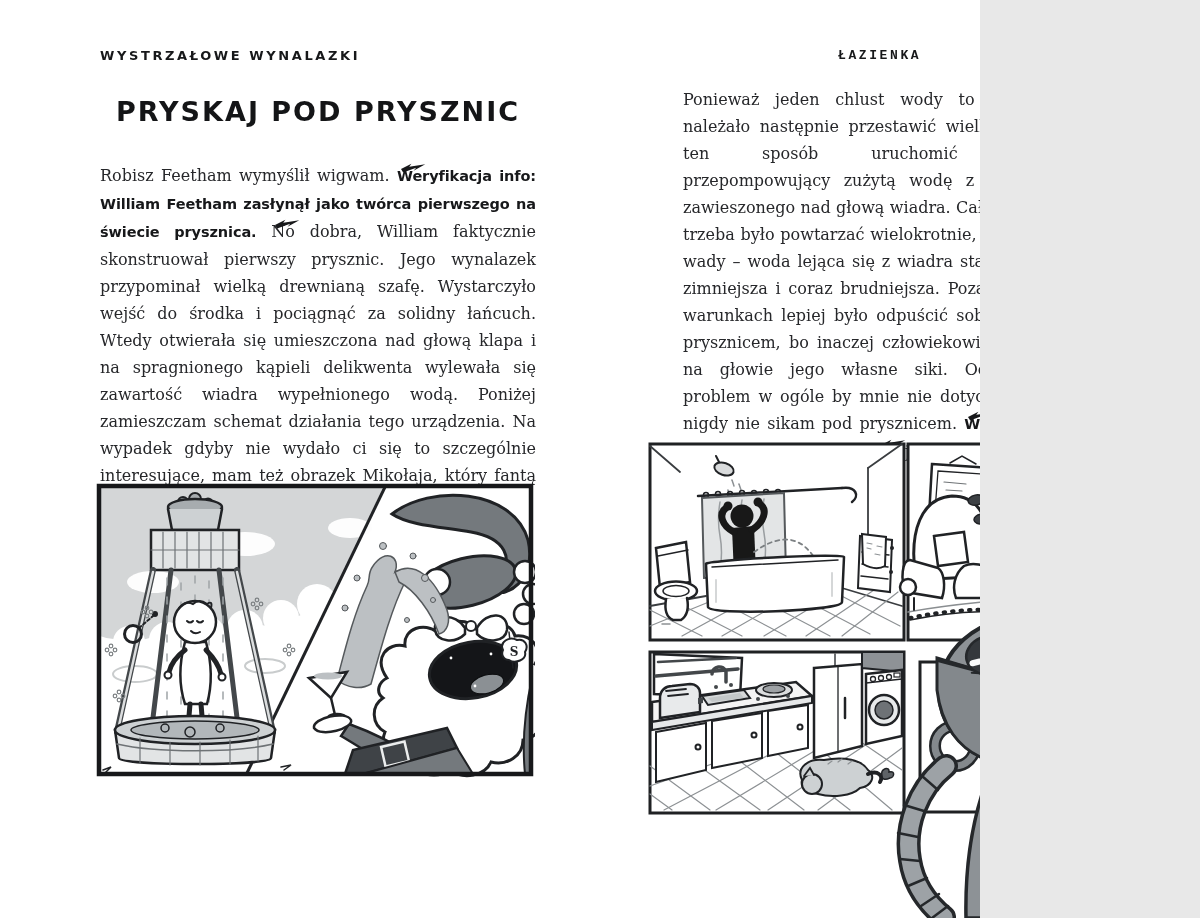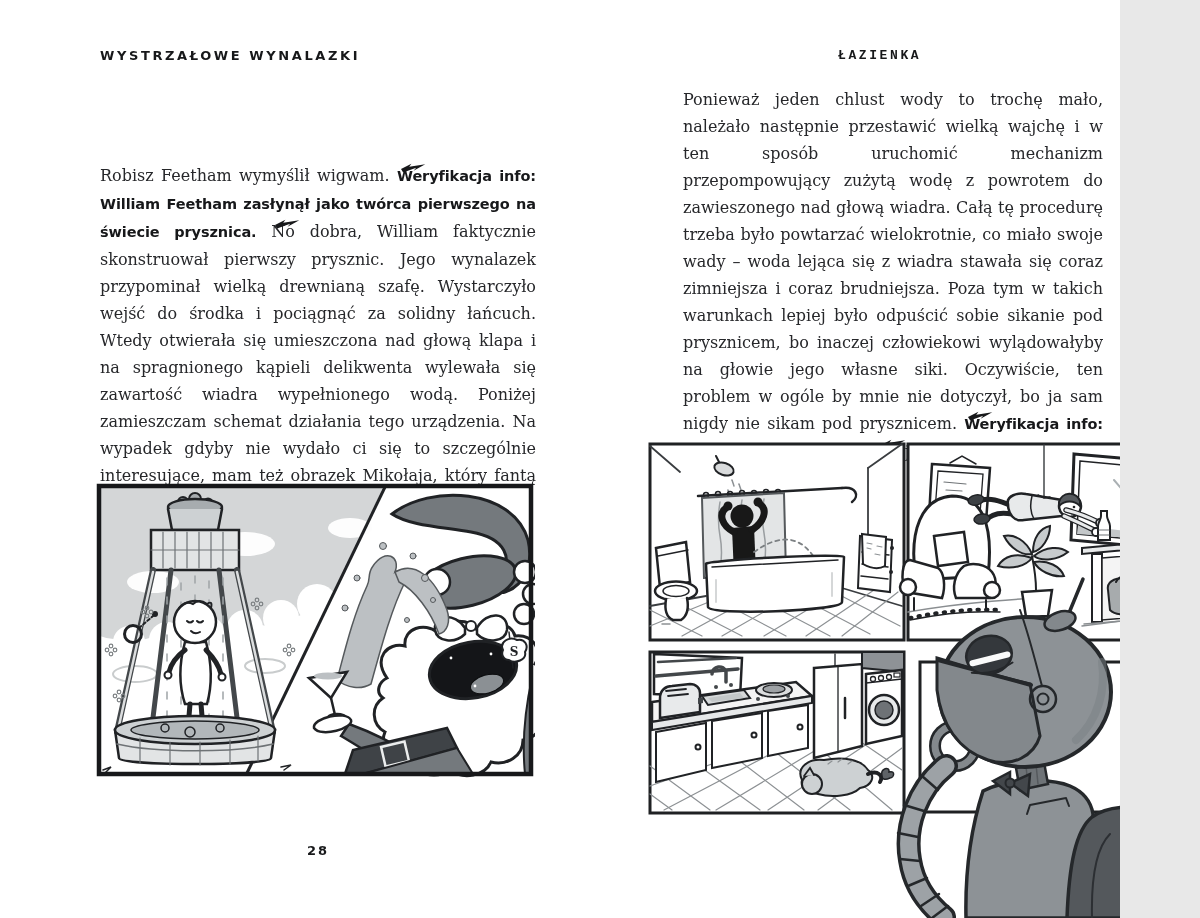--- a/index.html
+++ b/index.html
@@ -1,16 +1,16 @@
 <!DOCTYPE html>
 <html lang="pl"><head>
 <meta charset="utf-8">
 <style>
   html,body{margin:0;padding:0;background:#e8e8e8;}
-  #stage{position:relative;width:1120px;height:918px;background:#ffffff;overflow:hidden;
+  #stage{position:relative;width:980px;height:918px;background:#ffffff;overflow:hidden;
          font-family:"DejaVu Serif",serif;color:#222325;}
   .hdr{position:absolute;font-family:"DejaVu Sans",sans-serif;font-weight:800;
        font-size:13px;letter-spacing:2.6px;color:#17181a;}
   #hdr-left{left:100px;top:48px;}
   #hdr-right{left:838px;top:48px;width:240px;text-align:left;font-family:Liberation Mono, monospace;}
   #chapter-title{position:absolute;left:100px;top:96px;width:436px;text-align:center;
        font-family:"DejaVu Sans",sans-serif;font-weight:800;font-size:27px;
        letter-spacing:2px;color:#141517;white-space:nowrap;}
   .bodytext{position:absolute;text-align:justify;line-height:27px;}
   #body-left{left:100px;top:162px;width:436px;}
@@ -24,33 +24,33 @@
   svg{position:absolute;}
   #fig-left{left:95px;top:482px;}
   #fig-right{left:646px;top:440px;}
 </style>
 </head>
 <body>
 <div id="stage">
 
 <div id="hdr-left" class="hdr">WYSTRZAŁOWE WYNALAZKI</div>
 <div id="hdr-right" class="hdr">ŁAZIENKA</div>
+<div id="chapter-title">PRYSKAJ POD PRYSZNIC</div>
 
 <div id="body-left" class="bodytext"><span class="seg-serif">Robisz Feetham wymyślił wigwam. </span><svg class="bolt" width="26" height="13" viewBox="0 0 30 14">
         <path d="M0,7.5 L12,1.5 L9.5,5 L28,2 L14.5,9.5 L17.5,6 L2.5,11.5 Z" fill="#17181a"></path>
       </svg><span class="seg-bold"> Weryfikacja info: William Feetham zasłynął jako twórca pierwszego na świecie prysznica. </span><svg class="bolt" width="26" height="13" viewBox="0 0 30 14">
         <path d="M0,7.5 L12,1.5 L9.5,5 L28,2 L14.5,9.5 L17.5,6 L2.5,11.5 Z" fill="#17181a"></path>
       </svg><span class="seg-serif"> No dobra, William faktycznie skonstruował pierwszy prysznic. Jego wynalazek przypominał wielką drewnianą szafę. Wystarczyło wejść do środka i pociągnąć za solidny łańcuch. Wtedy otwierała się umieszczona nad głową klapa i na spragnionego kąpieli delikwenta wylewała się zawartość wiadra wypełnionego wodą. Poniżej zamieszczam schemat działania tego urządzenia. Na wypadek gdyby nie wydało ci się to szczególnie interesujące, mam też obrazek Mikołaja, który fantą się upaja.</span></div>
 <div id="body-right" class="bodytext"><span class="seg-serif">Ponieważ jeden chlust wody to trochę mało, należało następnie przestawić wielką wajchę i w ten sposób uruchomić mechanizm przepompowujący zużytą wodę z powrotem do zawieszonego nad głową wiadra. Całą tę procedurę trzeba było powtarzać wielokrotnie, co miało swoje wady – woda lejąca się z wiadra stawała się coraz zimniejsza i coraz brudniejsza. Poza tym w takich warunkach lepiej było odpuścić sobie sikanie pod prysznicem, bo inaczej człowiekowi wylądowałyby na głowie jego własne siki. Oczywiście, ten problem w ogóle by mnie nie dotyczył, bo ja sam nigdy nie sikam pod prysznicem. </span><svg class="bolt" width="26" height="13" viewBox="0 0 30 14">
         <path d="M0,7.5 L12,1.5 L9.5,5 L28,2 L14.5,9.5 L17.5,6 L2.5,11.5 Z" fill="#17181a"></path>
       </svg><span class="seg-bold"> Weryfikacja info: Robisz to za każdym... </span><svg class="bolt" width="26" height="13" viewBox="0 0 30 14">
         <path d="M0,7.5 L12,1.5 L9.5,5 L28,2 L14.5,9.5 L17.5,6 L2.5,11.5 Z" fill="#17181a"></path>
       </svg><span class="seg-serif"> Ojej, co za pech, skończyło się miejsce na stronie.</span></div>
 
-<div id="page-number">28</div>
 
 <svg id="fig-left" width="440" height="296" viewBox="0 0 440 296">
   <g>
     <path d="M5,5 L288,5 L240,112 Q232,126 216,122 Q208,140 188,132 Q180,150 158,140 Q148,156 126,146 Q114,160 92,150 Q82,162 60,152 Q50,162 30,154 Q20,160 5,154 Z" fill="#d4d6d7"></path>
     <ellipse cx="150" cy="62" rx="30" ry="12" fill="#fdfdfd"></ellipse>
     <ellipse cx="255" cy="46" rx="22" ry="10" fill="#fdfdfd"></ellipse>
     <ellipse cx="58" cy="100" rx="26" ry="11" fill="#fdfdfd"></ellipse>
     <circle cx="222" cy="122" r="20" fill="#ffffff"></circle>
         <circle cx="186" cy="136" r="18" fill="#ffffff"></circle>
     <circle cx="150" cy="146" r="18" fill="#ffffff"></circle>

